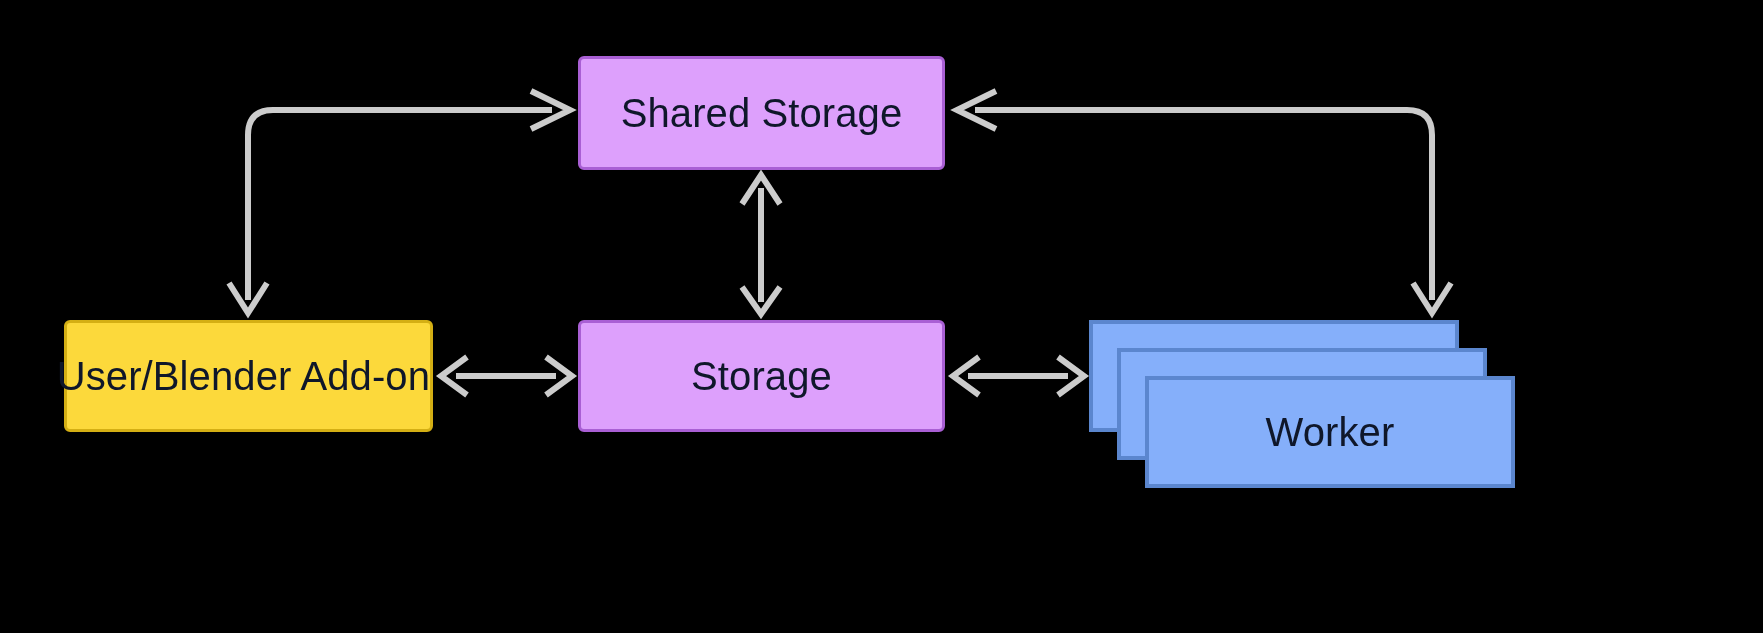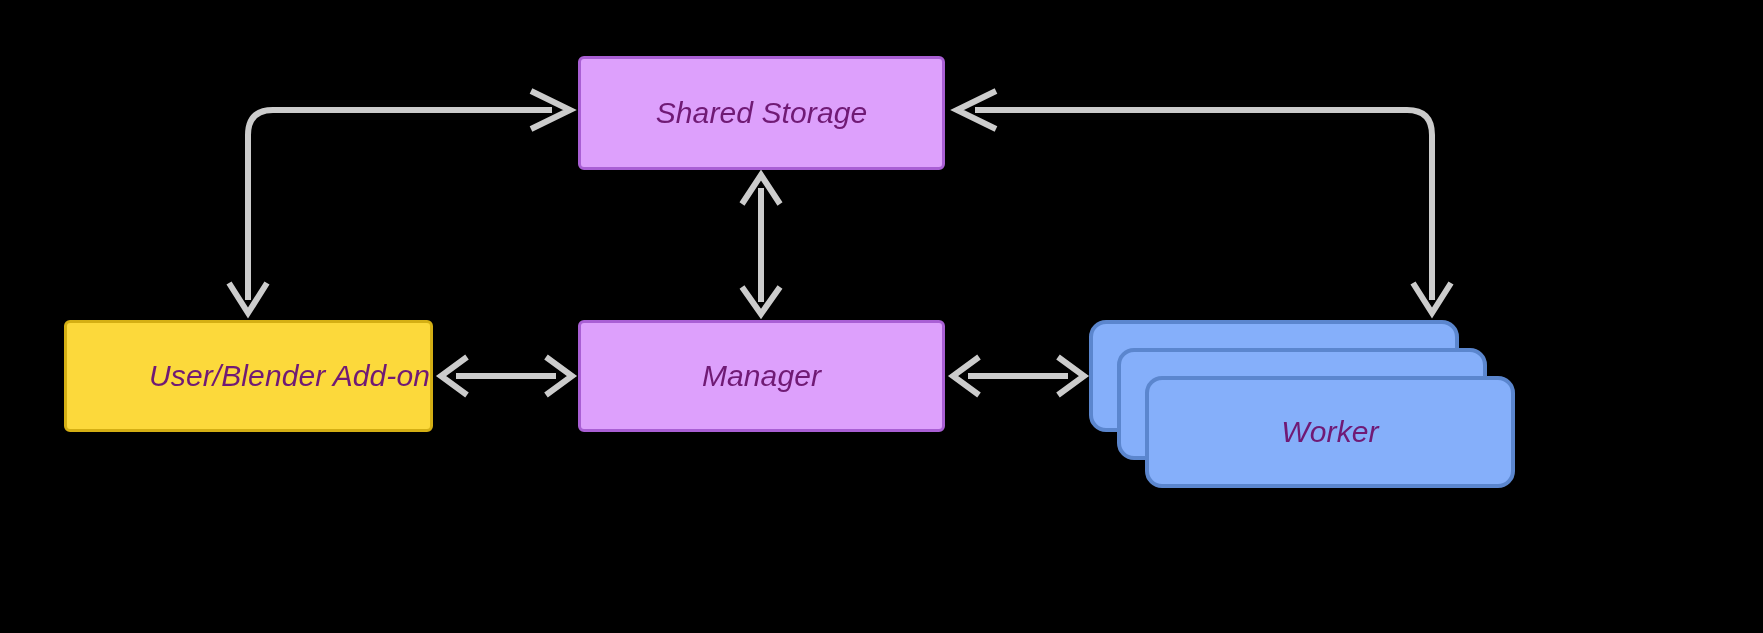--- a/index.html
+++ b/index.html
@@ -25,38 +25,37 @@
   }
   .node {
     position: absolute;
     box-sizing: border-box;
     border-radius: 6px;
     display: flex;
     align-items: center;
     justify-content: center;
   }
   .node-label {
-    font-size: 30px;
+    font-size: 40px;
     line-height: 1;
-    color: #701a75;
+    color: #0f172a;
     white-space: nowrap;
     letter-spacing: 0.1px;
-    font-style: italic;
   }
   .stack-wrap {
     position: absolute;
     left: 1089px;
     top: 320px;
     width: 426px;
     height: 168px;
   }
   .stack-box {
     position: absolute;
     box-sizing: border-box;
-    border-radius: 17px;
+    border-radius: 0;
     width: 370px;
     height: 112px;
   }
 </style>
 </head>
 <body>
 
 <div id="canvas">
 
   <svg id="edges" viewBox="0 0 1763 633" xmlns="http://www.w3.org/2000/svg">
@@ -102,21 +101,21 @@
     <span class="node-label">Shared Storage</span>
   </div>
 
   <div class="node" style="left:64px; top:320px; width:369px; height:112px;
               background:#FCD93B; border:3px solid #D4AF14;justify-content:flex-end;">
     <span class="node-label">User/Blender Add-on</span>
   </div>
 
   <div class="node" style="left:578px; top:320px; width:367px; height:112px;
               background:#DDA0FC; border:3px solid #A95FD4;">
-    <span class="node-label">Manager</span>
+    <span class="node-label">Storage</span>
   </div>
 
   <div class="stack-wrap">
     <div class="stack-box" style="left:0px; top:0px; background:#85AFFA; border:4px solid #5B86CE;"></div>
     <div class="stack-box" style="left:28px; top:28px; background:#85AFFA; border:4px solid #5B86CE;"></div>
     <div class="stack-box node" style="left:56px; top:56px; background:#85AFFA; border:4px solid #5B86CE;">
       <span class="node-label">Worker</span>
     </div>
   </div>
 

